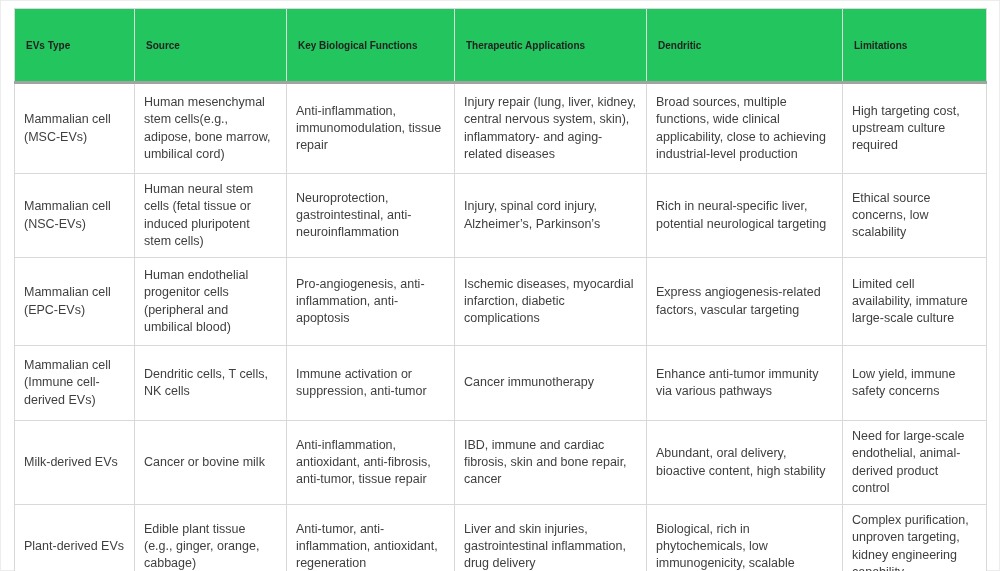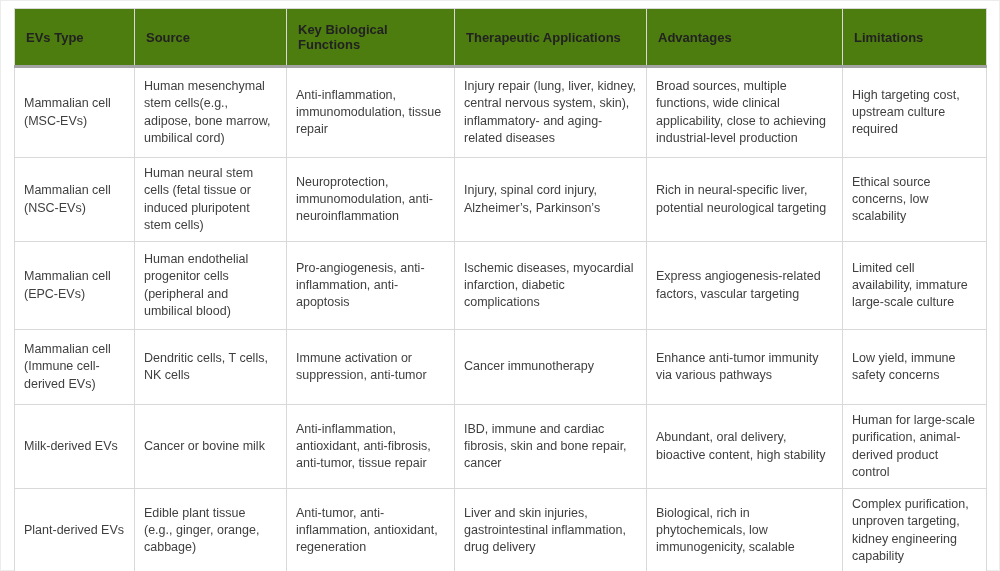--- a/index.html
+++ b/index.html
@@ -30,24 +30,24 @@
   }
   table.evs-table th,
   table.evs-table td {
     border: 1px solid #d9d9d9;
     vertical-align: middle;
     text-align: left;
     word-wrap: break-word;
   }
   table.evs-table th {
     height: 48px;
-    padding: 4px 11px;
-    background: #4d7c0f;
+    padding: 12px 11px;
+    background: #22c55e;
     color: #222222;
-    font-size: 13px;
+    font-size: 10px;
     font-weight: bold;
     border-bottom: 3px solid #a3a3a3;
   }
   table.evs-table td {
     padding: 7px 9px;
     color: #3f3f3f;
     font-size: 12.5px;
     line-height: 1.38;
     background: #ffffff;
   }
@@ -69,37 +69,37 @@
       <col style="width:192px">
       <col style="width:196px">
       <col style="width:144px">
     </colgroup>
     <thead>
       <tr>
         <th>EVs Type</th>
         <th>Source</th>
         <th>Key Biological Functions</th>
         <th>Therapeutic Applications</th>
-        <th>Advantages</th>
+        <th>Dendritic</th>
         <th>Limitations</th>
       </tr>
     </thead>
     <tbody>
       <tr style="height:91px">
         <td>Mammalian cell (MSC-EVs)</td>
         <td>Human mesenchymal stem cells(e.g., adipose, bone marrow, umbilical cord)</td>
         <td>Anti-inflammation, immunomodulation, tissue repair</td>
         <td>Injury repair (lung, liver, kidney, central nervous system, skin), inflammatory- and aging-related diseases</td>
         <td>Broad sources, multiple functions, wide clinical applicability, close to achieving industrial-level production</td>
         <td>High targeting cost, upstream culture required</td>
       </tr>
       <tr style="height:80px">
         <td>Mammalian cell (NSC-EVs)</td>
         <td>Human neural stem cells (fetal tissue or induced pluripotent stem cells)</td>
-        <td>Neuroprotection, immunomodulation, anti-neuroinflammation</td>
+        <td>Neuroprotection, gastrointestinal, anti-neuroinflammation</td>
         <td>Injury, spinal cord injury, Alzheimer’s, Parkinson’s</td>
         <td>Rich in neural-specific liver, potential neurological targeting</td>
         <td>Ethical source concerns, low scalability</td>
       </tr>
       <tr style="height:88px">
         <td>Mammalian cell (EPC-EVs)</td>
         <td>Human endothelial progenitor cells (peripheral and umbilical blood)</td>
         <td>Pro-angiogenesis, anti-inflammation, anti-apoptosis</td>
         <td>Ischemic diseases, myocardial infarction, diabetic complications</td>
         <td>Express angiogenesis-related factors, vascular targeting</td>
@@ -112,21 +112,21 @@
         <td>Cancer immunotherapy</td>
         <td>Enhance anti-tumor immunity via various pathways</td>
         <td>Low yield, immune safety concerns</td>
       </tr>
       <tr style="height:82px">
         <td>Milk-derived EVs</td>
         <td>Cancer or bovine milk</td>
         <td>Anti-inflammation, antioxidant, anti-fibrosis, anti-tumor, tissue repair</td>
         <td>IBD, immune and cardiac fibrosis, skin and bone repair, cancer</td>
         <td>Abundant, oral delivery, bioactive content, high stability</td>
-        <td>Human for large-scale purification, animal-derived product control</td>
+        <td>Need for large-scale endothelial, animal-derived product control</td>
       </tr>
       <tr style="height:81px">
         <td>Plant-derived EVs</td>
         <td>Edible plant tissue (e.g., ginger, orange, cabbage)</td>
         <td>Anti-tumor, anti-inflammation, antioxidant, regeneration</td>
         <td>Liver and skin injuries, gastrointestinal inflammation, drug delivery</td>
         <td>Biological, rich in phytochemicals, low immunogenicity, scalable</td>
         <td>Complex purification, unproven targeting, kidney engineering capability</td>
       </tr>
     </tbody>

